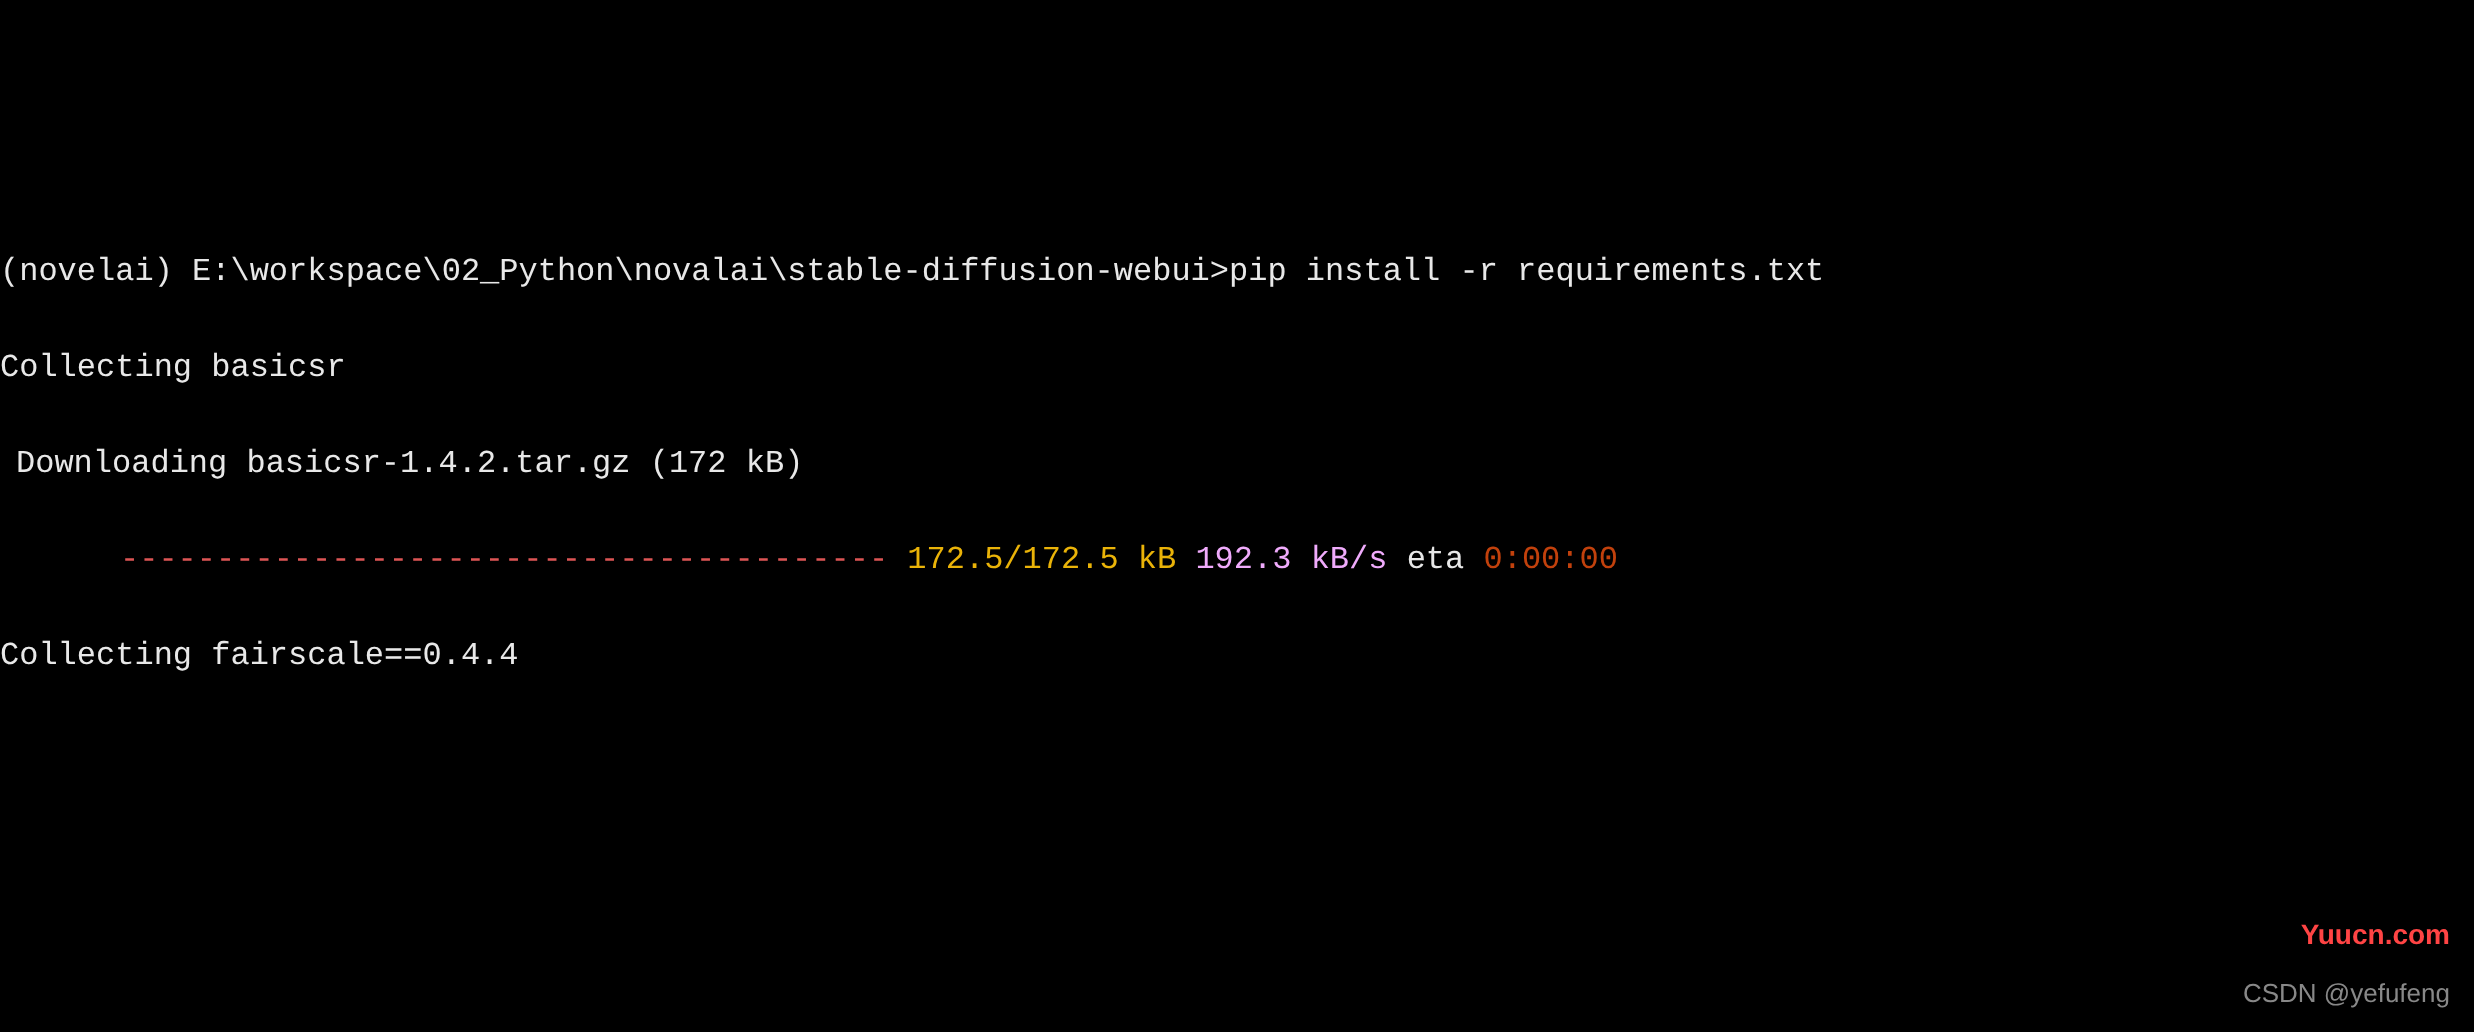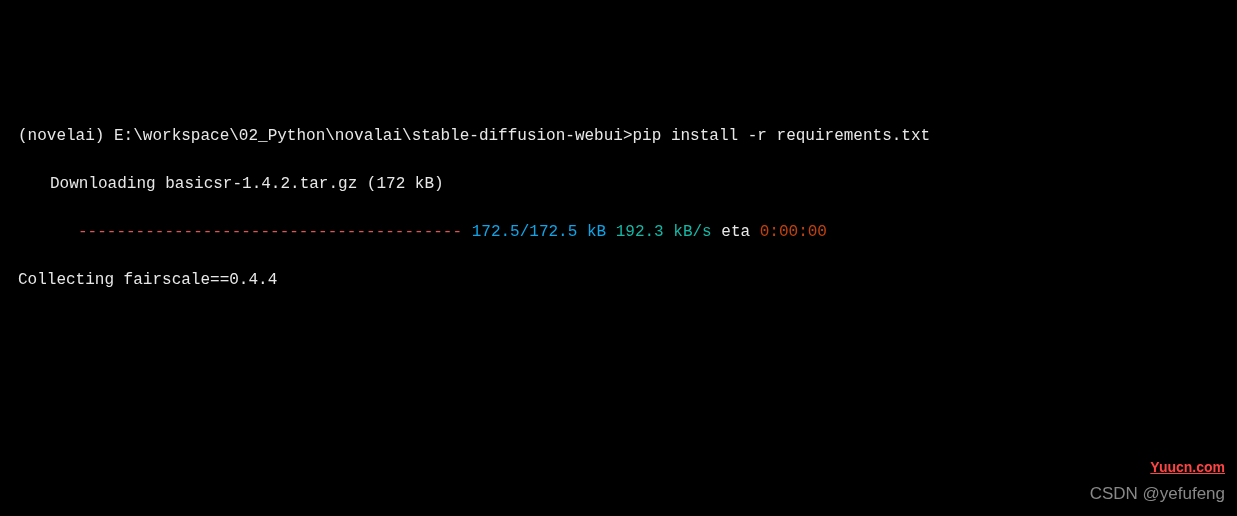--- a/index.html
+++ b/index.html
@@ -15,69 +15,68 @@
       color: #e8e8e8;
       width: 1237px;
       height: 516px;
       padding: 4px 0;
       position: relative;
       overflow: hidden;
       white-space: pre;
     }
     .line {
       display: block;
-      margin-left: 18px;
     }
     .indent-1 {
-      padding-left: 32px;
+      padding-left: 8px;
     }
     .indent-2 {
       padding-left: 60px;
     }
     .white-text {
       color: #e8e8e8;
     }
     .dashes {
       color: #dd5555;
     }
     .green-text {
-      color: #0ea5e9;
+      color: #eab308;
     }
     .red-text {
-      color: #14b8a6;
+      color: #f0abfc;
     }
     .cyan-text {
       color: #c2410c;
     }
     .watermark-1 {
       position: absolute;
       bottom: 38px;
       right: 12px;
       color: #ff4444;
       font-family: Arial, sans-serif;
       font-size: 14px;
       font-weight: bold;
-      text-decoration: underline;
     }
     .watermark-2 {
       position: absolute;
       bottom: 10px;
       right: 12px;
       color: #888888;
       font-family: Arial, sans-serif;
-      font-size: 17px;
+      font-size: 13px;
     }
   </style>
 </head>
 <body>
 
 
 
 <div>
 <span class="line"><span>(novelai) </span><span>E:\workspace\02_Python\novalai\stable-diffusion-webui&gt;</span><span>pip install -r requirements.txt</span></span>
+<span class="line white-text">Collecting basicsr</span>
 <span class="line white-text indent-1">Downloading basicsr-1.4.2.tar.gz (172 kB)</span>
 <span class="line indent-2"><span class="dashes">----------------------------------------</span> <span class="green-text">172.5/172.5 kB</span> <span class="red-text">192.3 kB/s</span> <span class="white-text">eta</span> <span class="cyan-text">0:00:00</span></span>
 <span class="line white-text">Collecting fairscale==0.4.4</span>
 
 
 
 
 
 
 

